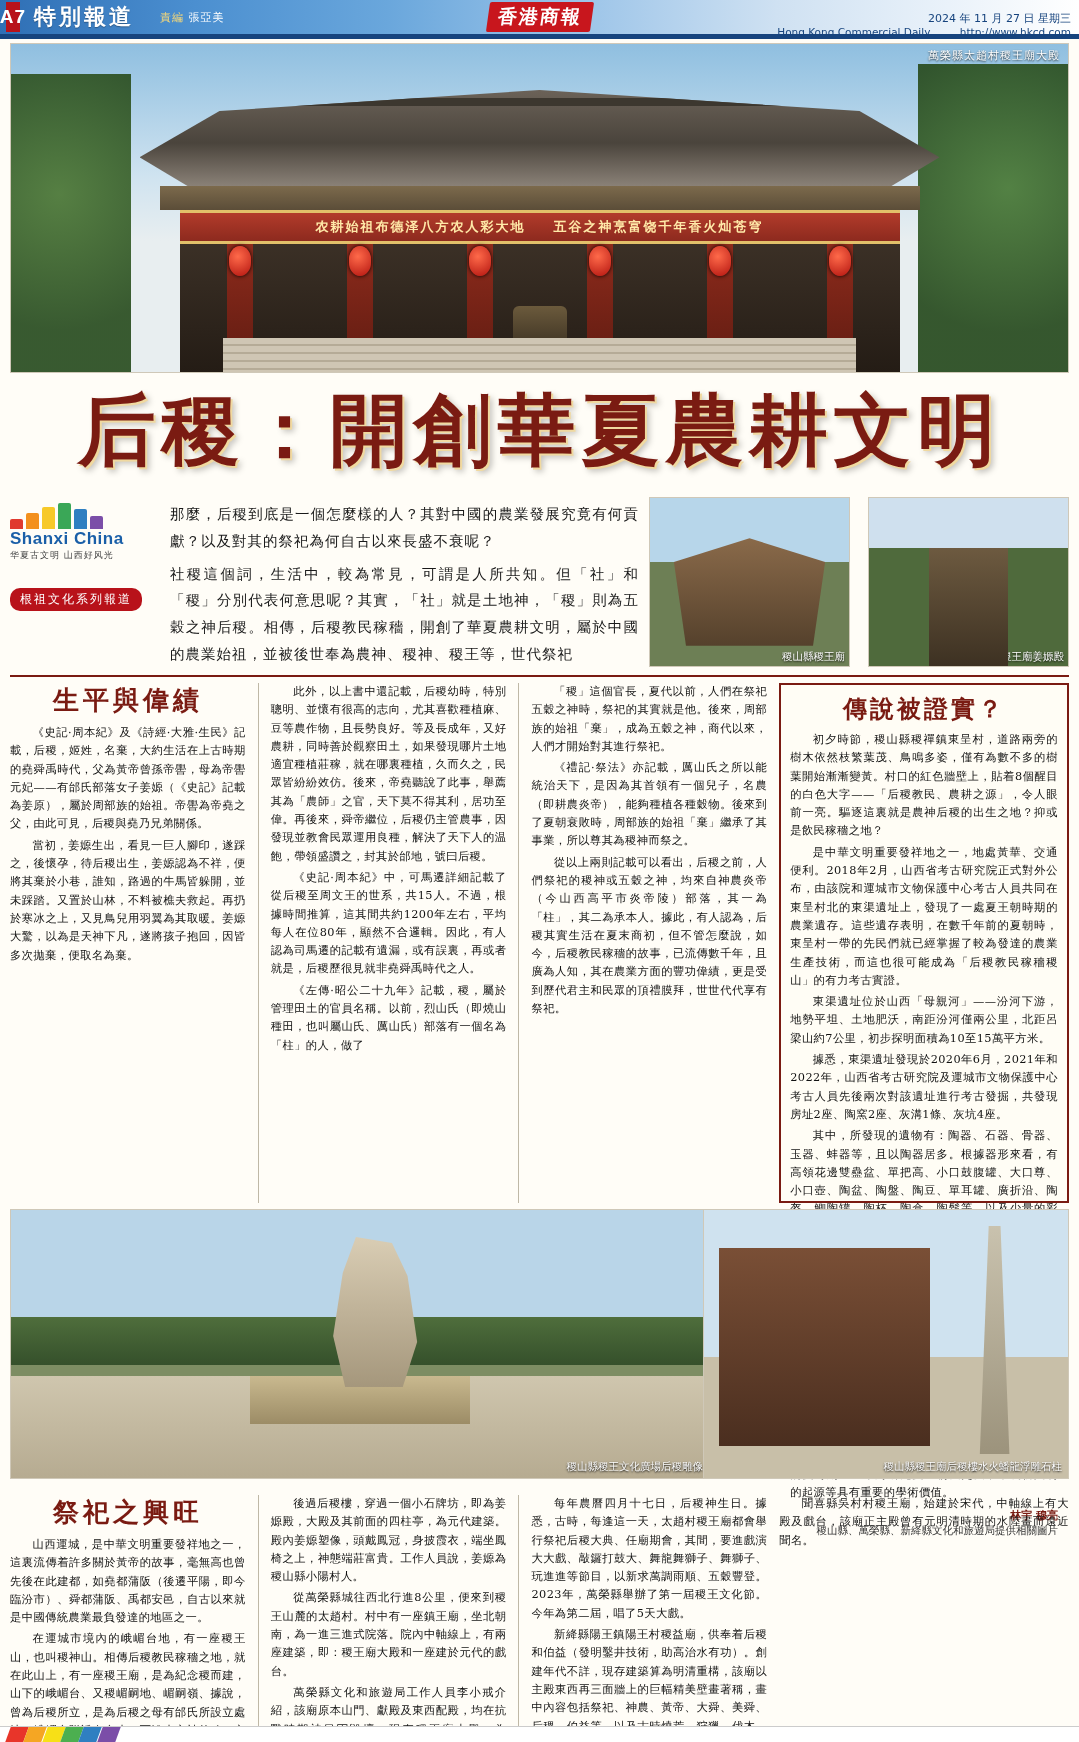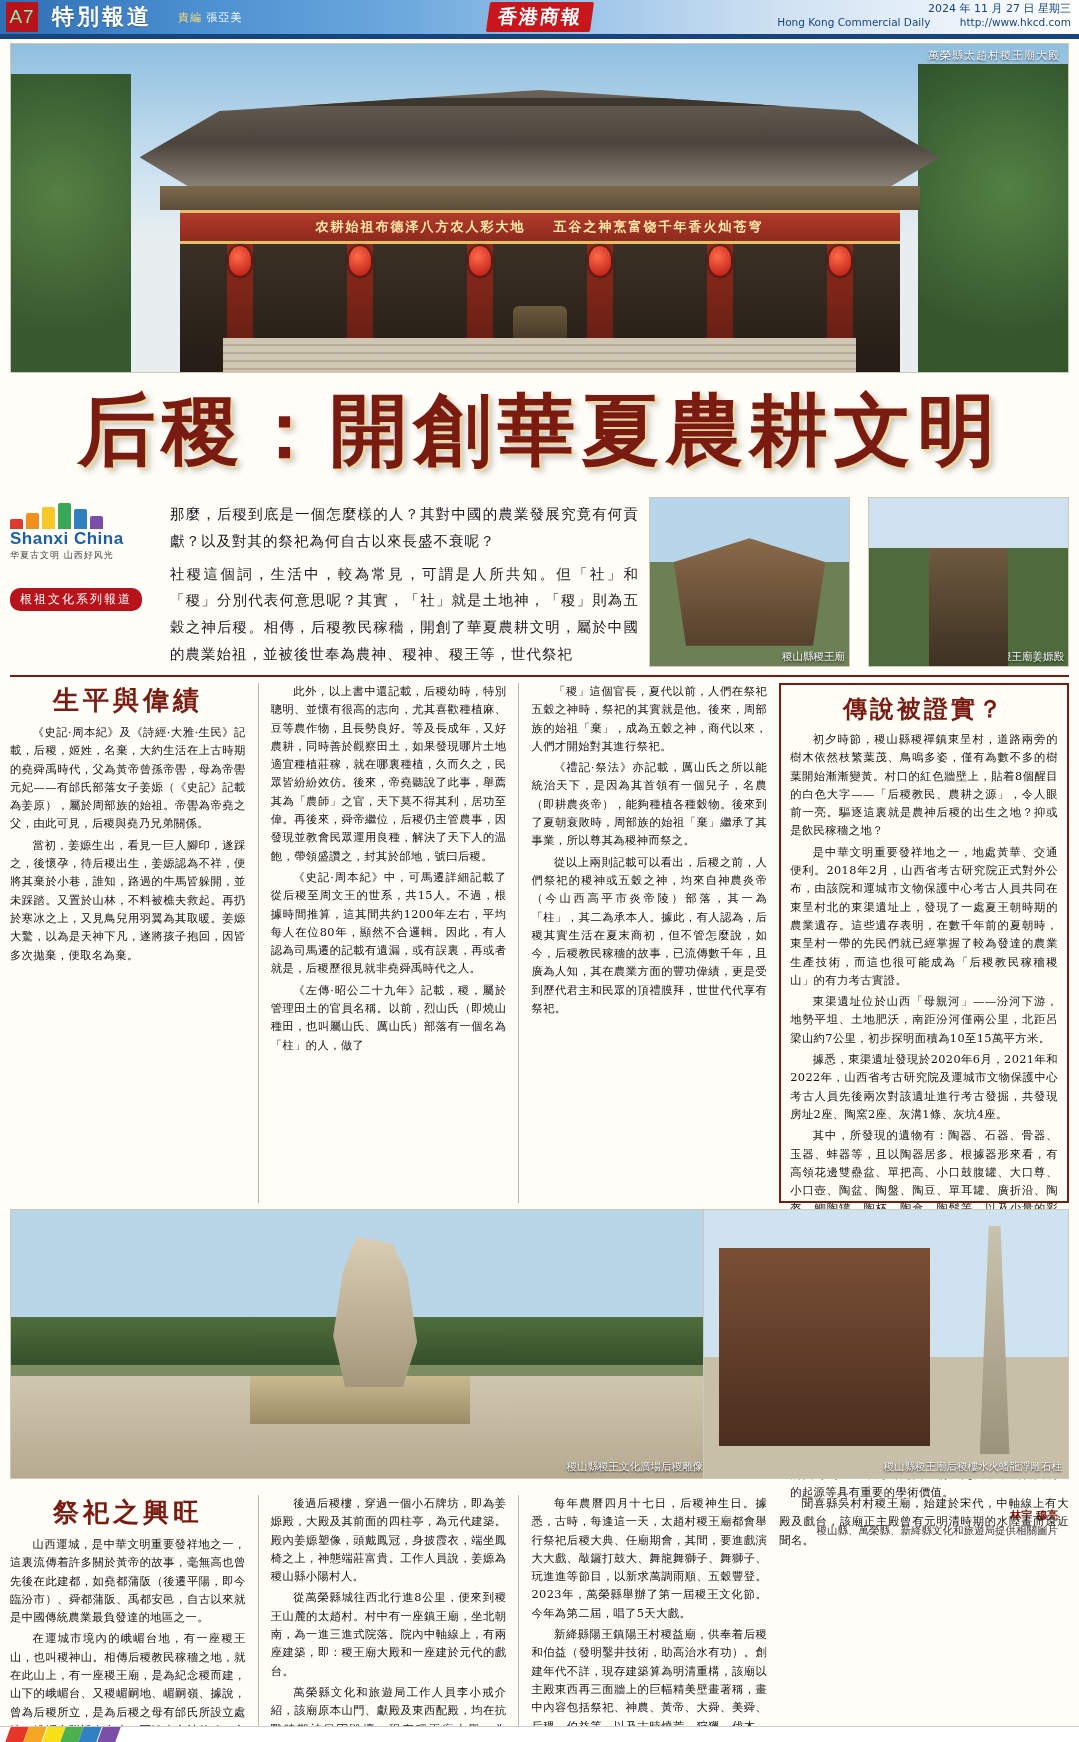--- a/index.html
+++ b/index.html
@@ -15,45 +15,45 @@
 
   
   .masthead {
     position:relative;
     height:36px;
     background:linear-gradient(90deg,#2f6fb5 0%, #4b8fd0 18%, #6aa7dc 36%, #9fc6e9 55%, #cfe1f2 72%, #eaf2fa 88%, #ffffff 100%);
     display:flex; align-items:center;
     border-bottom:2px solid #17447e;
   }
   .page-badge {
-    width:32px; height:30px; margin-left:6px;
-    background:#b8121a; color:#86efac;
+    width:14px; height:30px; margin-left:6px;
+    background:#b8121a; color:#ffffff;
     display:flex; align-items:center; justify-content:center;
-    font-weight:normal; font-size:19px; letter-spacing:1px;
+    font-weight:bold; font-size:19px; letter-spacing:1px;
     font-family:"Liberation Sans", sans-serif;
   }
   .section-title {
     color:#fff; font-size:22px; font-weight:bold; margin-left:14px;
     letter-spacing:3px; text-shadow:0 1px 1px rgba(0,0,0,.3);
   }
   .editor {
     margin-left:26px; font-size:11px; color:#ffffff; letter-spacing:1px;
   }
   .editor .ed-label { color:#f3d77a; }
   .brand-logo {
     position:absolute; left:50%; transform:translateX(-50%);
     display:flex; align-items:center; gap:4px;
   }
   .brand-logo .logo-box {
     background:#c8161d; color:#fff; font-size:19px; font-weight:bold;
     padding:2px 10px; letter-spacing:2px; border-radius:2px;
     transform:skewX(-8deg);
   }
   .mast-right {
-    position:absolute; right:8px; top:2px; text-align:right; line-height:1.25;
+    position:absolute; right:8px; top:12px; text-align:right; line-height:1.25;
   }
   .mast-date { font-size:11px; color:#17447e; }
   .mast-en { font-size:10.5px; color:#17447e; }
   .mast-en .url { margin-left:26px; }
 
   .ruleline { height:3px; background:#17447e; }
 
   
   .hero {
     position:relative; margin:4px 10px 0 10px; height:330px;

